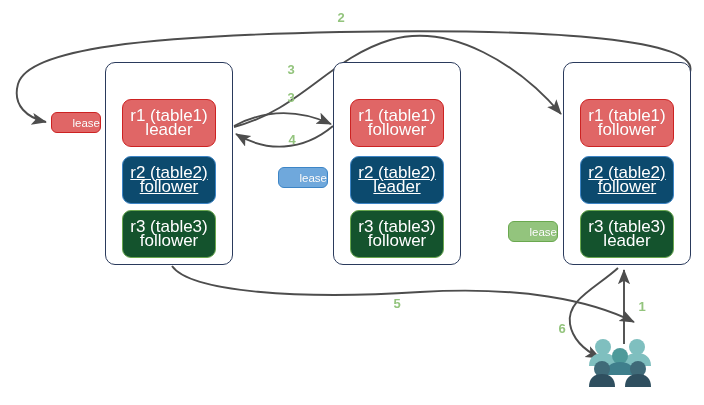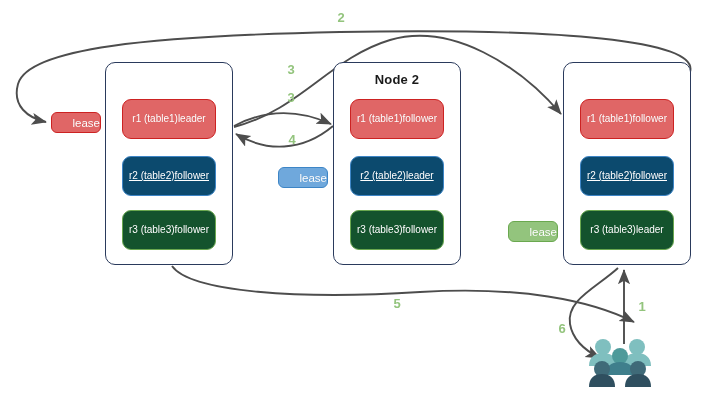--- a/index.html
+++ b/index.html
@@ -25,29 +25,29 @@
     left:0;right:0;top:9px;
     text-align:center;
     font-size:13px;
     font-weight:bold;
     color:#1a1a1a;
     letter-spacing:.2px;
   }
   .replica{
     position:absolute;
     left:16px;right:16px;
-    height:40px;
+    height:48px;
     border-radius:9px;
     box-sizing:border-box;
     display:flex;
-    flex-direction:row;
+    flex-direction:column;
     align-items:center;
     justify-content:center;
     color:#ffffff;
-    font-size:10px;
+    font-size:17px;
     line-height:14px;
     text-shadow:0 0 1px rgba(0,0,0,.12);
   }
   .rep-red{background:#e06666;border:1.8px solid #cc2222;}
   .rep-blue{background:#0c4a6e;border:1.8px solid #3d85c6;text-decoration:underline;}
   .rep-green{background:#14532d;border:1.8px solid #6aa84f;}
 
   .lease{
     position:absolute;
     height:21px;
@@ -107,21 +107,20 @@
       <span>r2 (table2)</span>
       <span>follower</span>
     </div>
     <div class="replica rep-green" style="top:147px;">
       <span>r3 (table3)</span>
       <span>follower</span>
     </div>
   </div>
 
   <div class="node-box" style="left:333px;top:62px;width:128px;height:203px;">
-    <div class="node-title">Node 2</div>
     <div class="replica rep-red" style="top:36px;">
       <span>r1 (table1)</span>
       <span>follower</span>
     </div>
     <div class="replica rep-blue" style="top:93px;">
       <span>r2 (table2)</span>
       <span>leader</span>
     </div>
     <div class="replica rep-green" style="top:147px;">
       <span>r3 (table3)</span>

